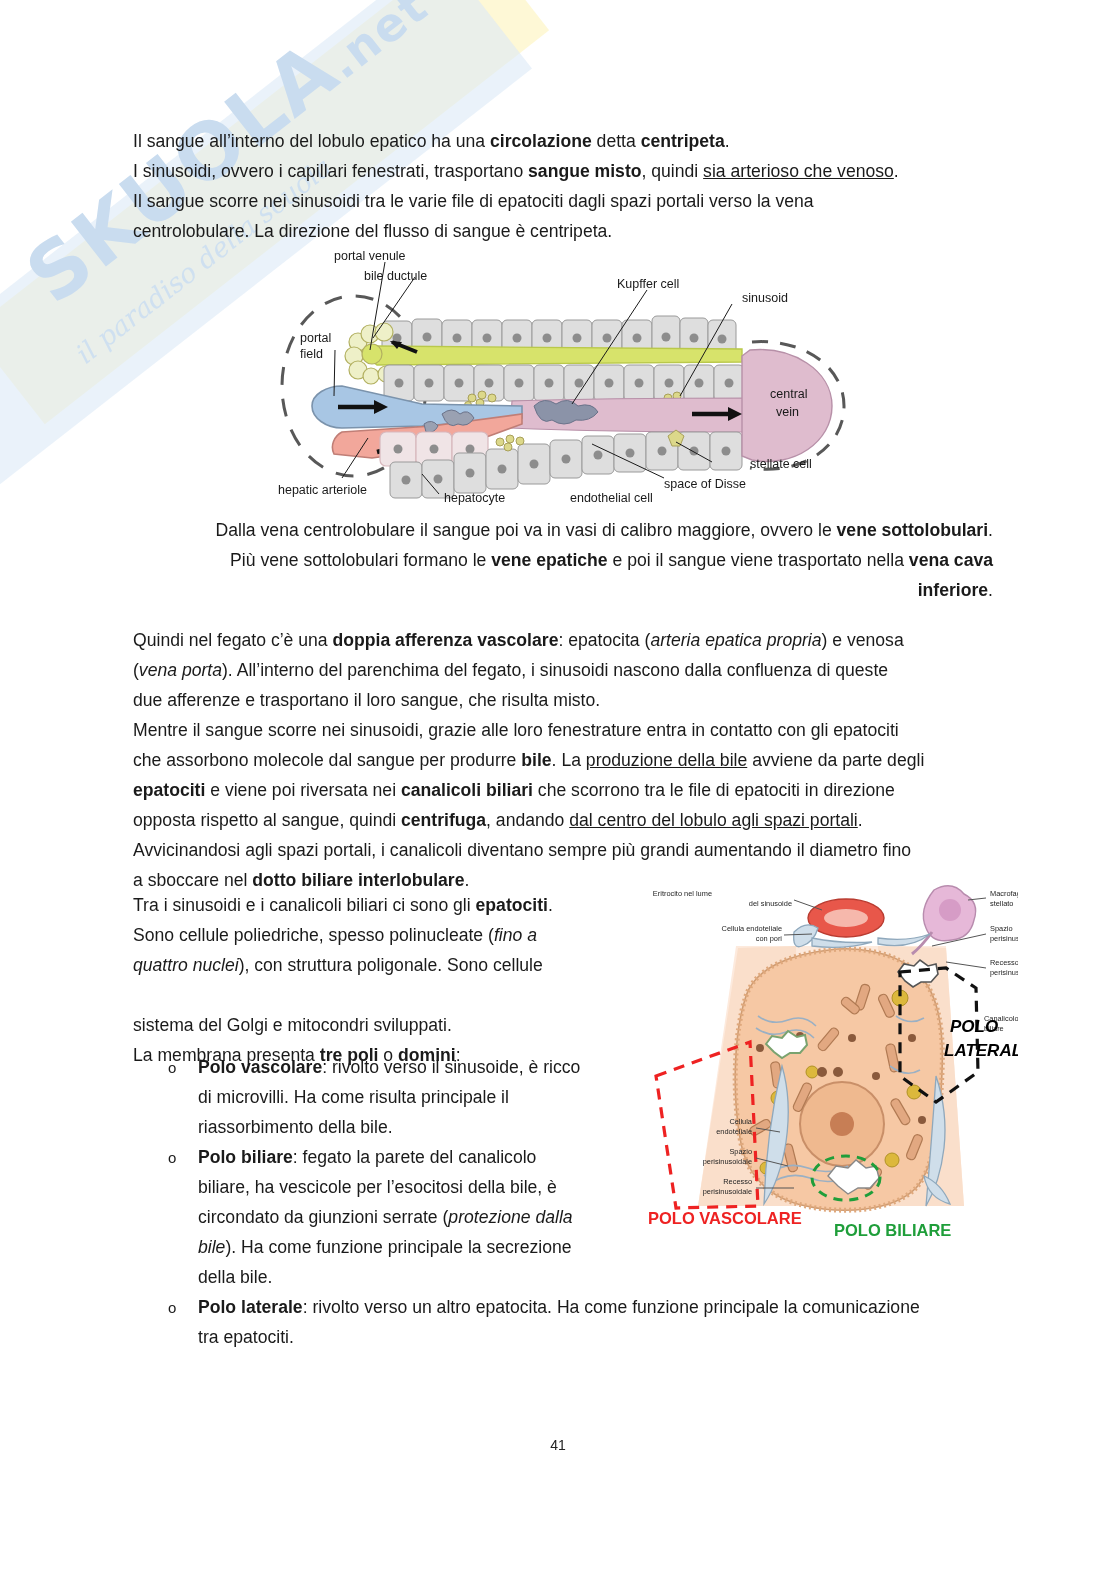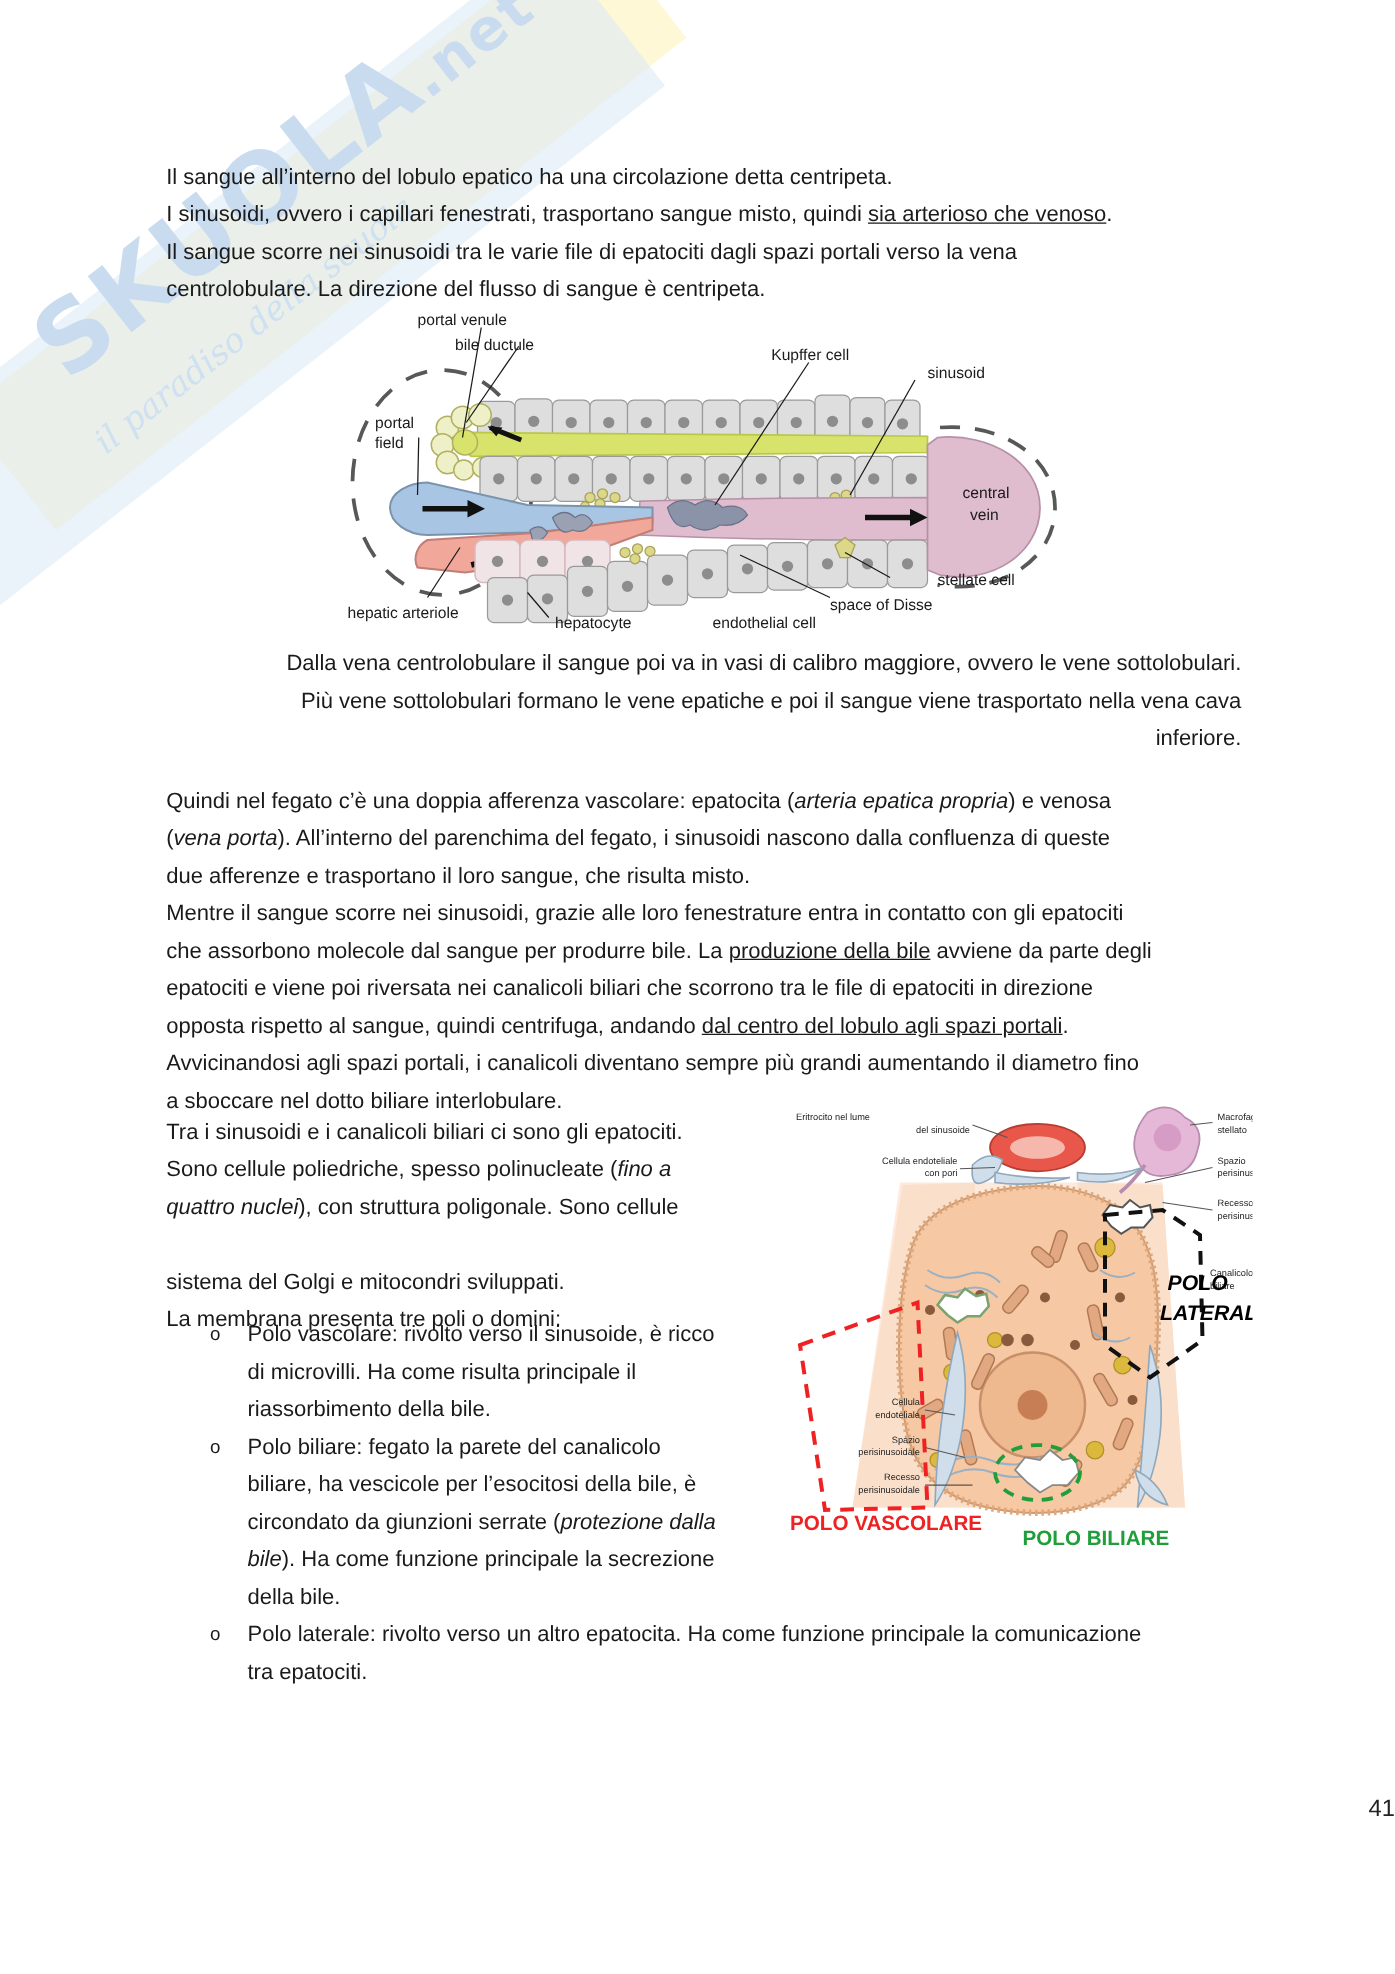--- a/index.html
+++ b/index.html
@@ -78,21 +78,21 @@
   
   .content { position: relative; z-index: 2; }
   p.para {
     position: absolute;
     margin: 0;
     font-size: 17.6px;
     line-height: 30px;
     color: #1a1a1a;
     font-family: "Liberation Sans", sans-serif;
   }
-  b { font-weight: normal; }
+  b { font-weight: bold; }
   i { font-style: italic; }
   u { text-decoration: underline; }
 
   ul.bullets {
     position: absolute;
     margin: 0;
     padding: 0;
     list-style: none;
     font-size: 17.6px;
     line-height: 30px;
@@ -109,22 +109,22 @@
     top: 1px;
     font-size: 15px;
     color: #1a1a1a;
   }
 
   .pagenum {
     position: absolute;
     left: 0;
     top: 1437px;
     width: 1116px;
-    text-align: right;
-    font-size: 19px;
+    text-align: center;
+    font-size: 14px;
     color: #222;
   }
 
   
   .fig1 {
     position: absolute;
     left: 272px;
     top: 246px;
     width: 575px;
     height: 265px;
@@ -133,21 +133,21 @@
   .fig1 svg, .fig2 svg { display: block; }
   .flbl {
     font-family: "Liberation Sans", sans-serif;
     font-size: 12.5px;
     fill: #1a1a1a;
   }
 
   
   .fig2 {
     position: absolute;
-    left: 630px;
+    left: 646px;
     top: 876px;
     width: 372px;
     height: 370px;
     z-index: 2;
   }
   .f2lbl {
     font-family: "Liberation Sans", sans-serif;
     font-size: 7.4px;
     fill: #242424;
   }

